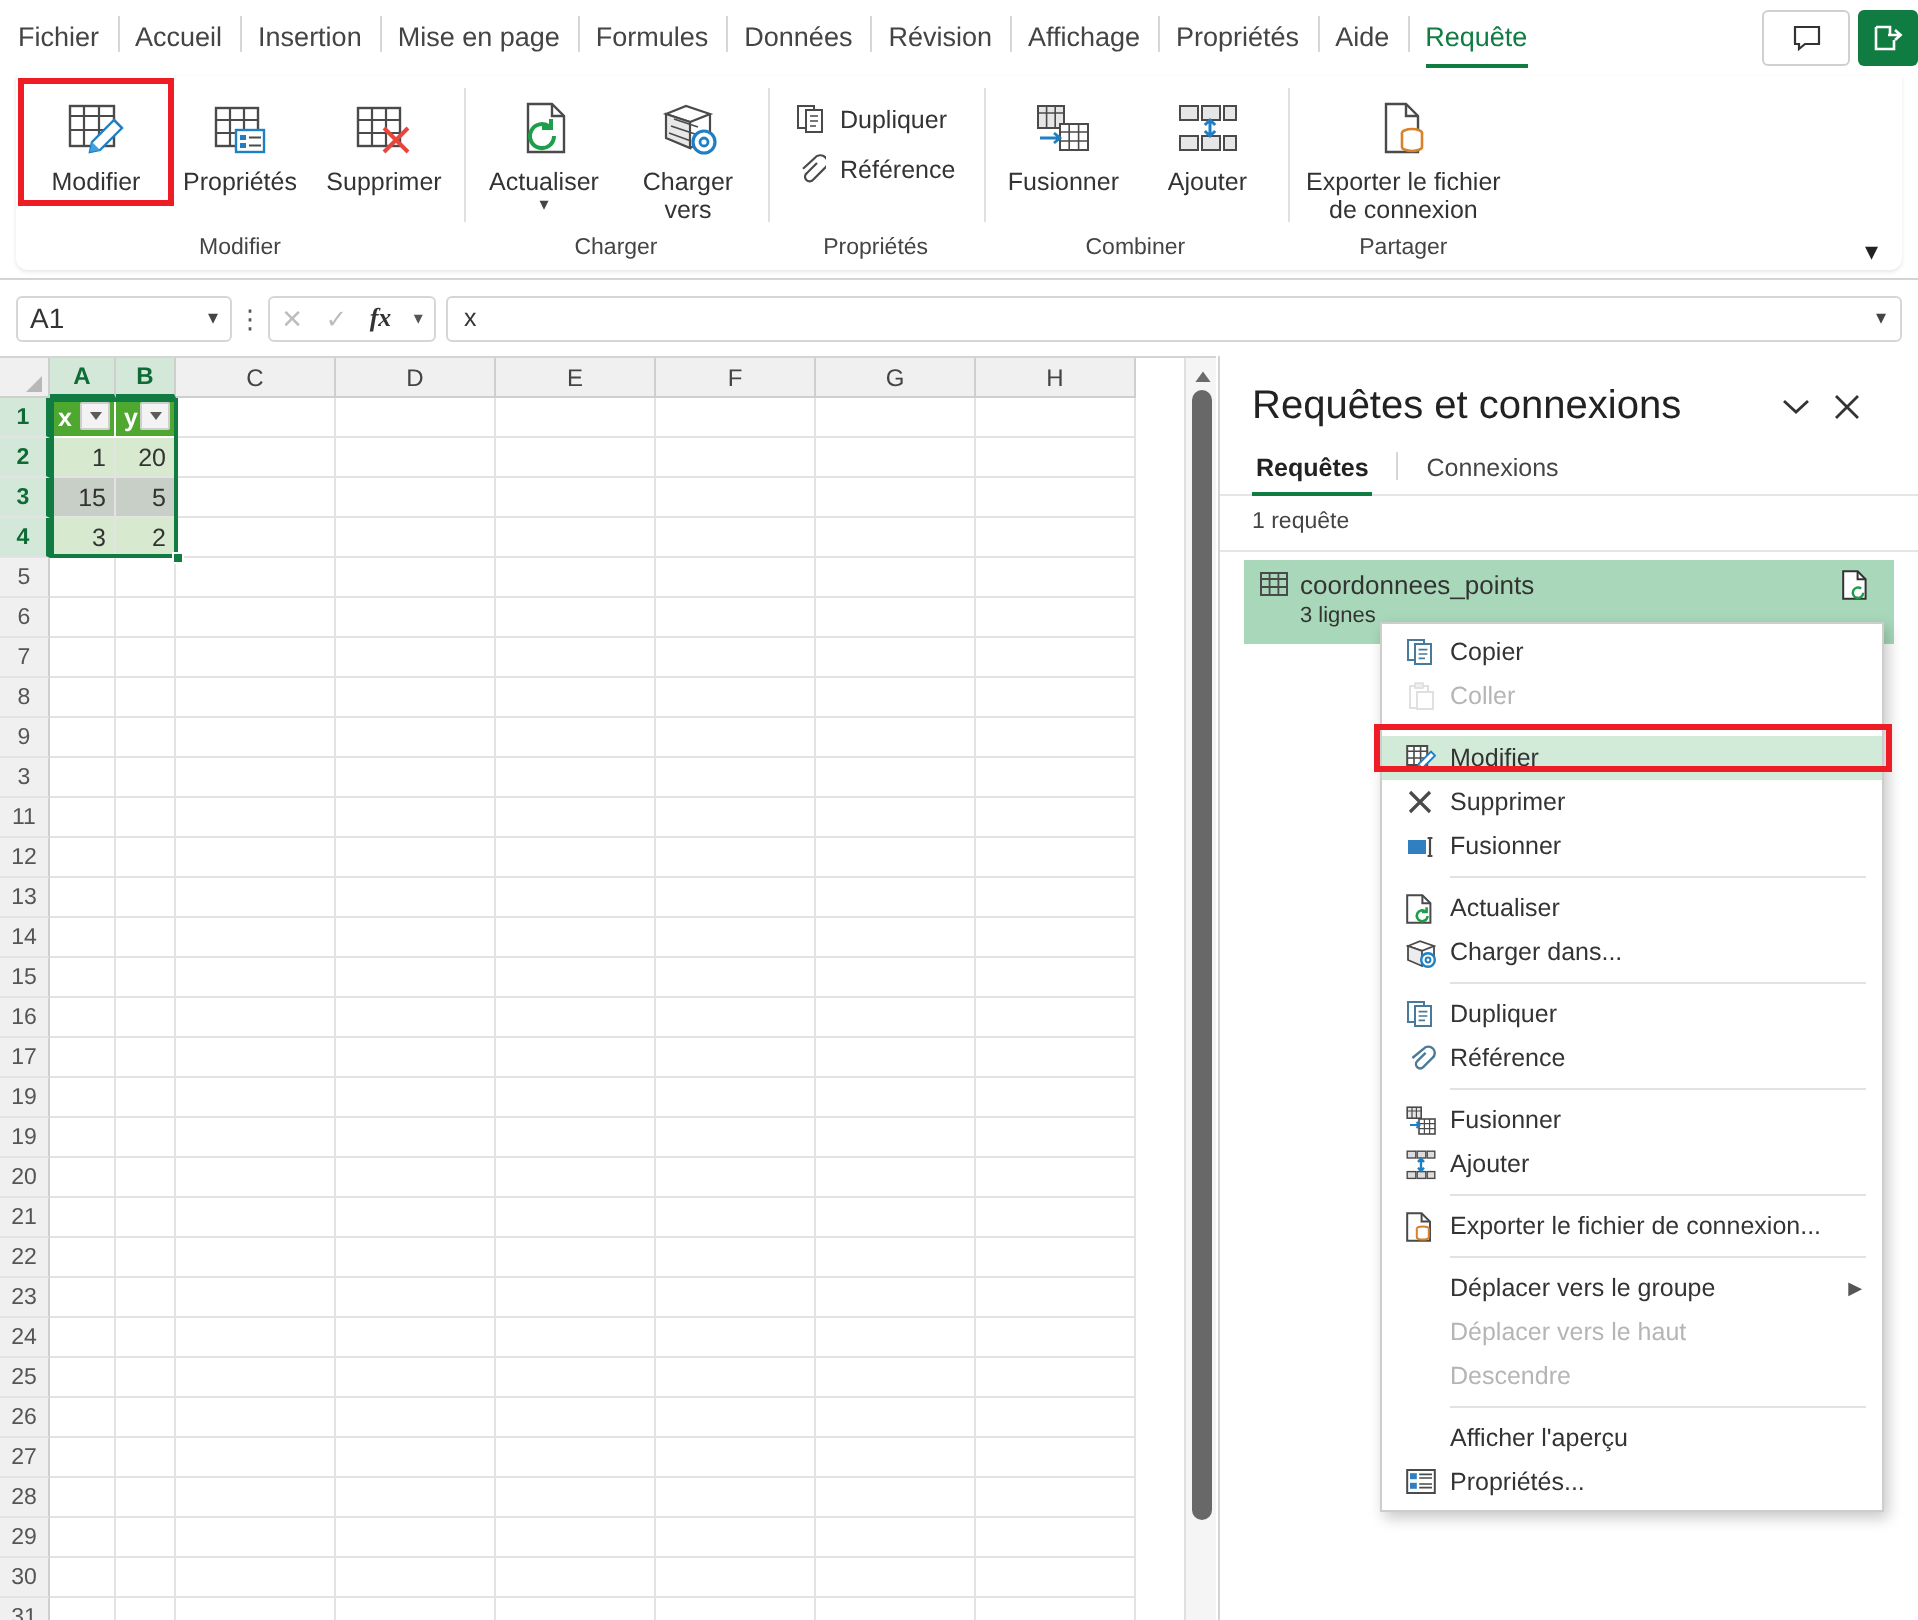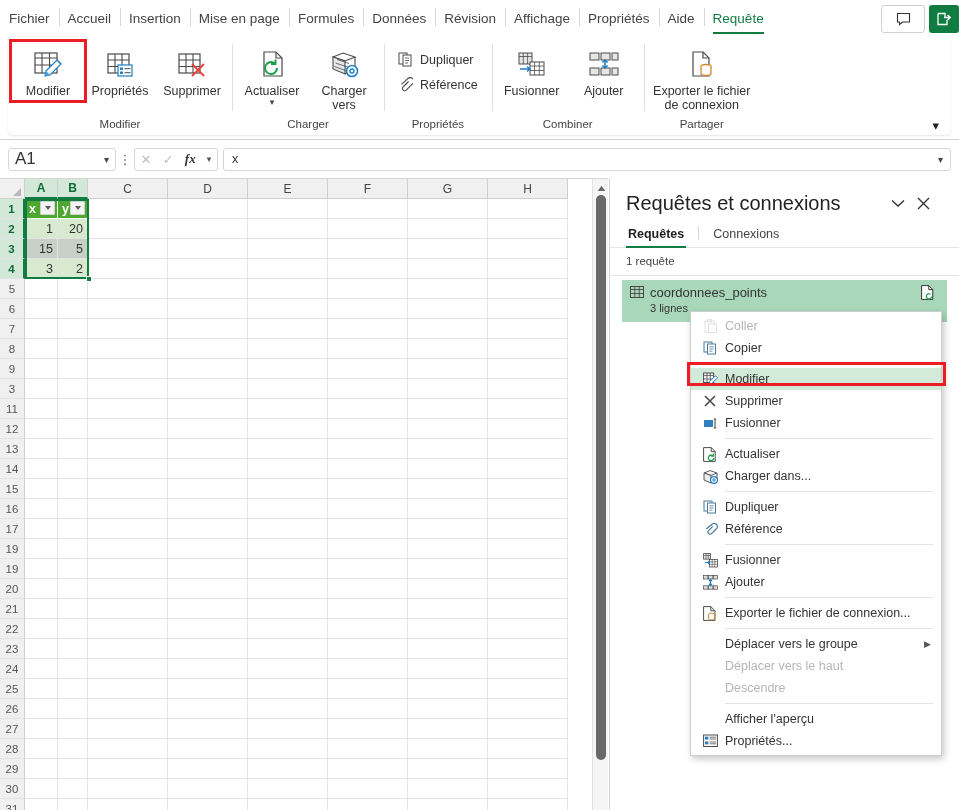--- a/index.html
+++ b/index.html
@@ -86,21 +86,21 @@
 
   
   .formulabar {
     position: absolute; left: 0; top: 141px; width: 959px; height: 36px;
     background: #ffffff; display: flex; align-items: center; padding: 0 8px;
   }
   .namebox {
     width: 108px; height: 23px; border: 1px solid #d6d6d6; border-radius: 3px;
     display: flex; align-items: center; padding: 0 6px; background: #fff;
   }
-  .namebox .t { font-size: 17px; color: #333; flex: 1 1 auto; }
+  .namebox .t { font-size: 14px; color: #333; flex: 1 1 auto; }
   .dots { width: 18px; text-align: center; font-size: 13px; color: #555; letter-spacing: 0; }
   .fxgroup {
     width: 84px; height: 23px; border: 1px solid #d6d6d6; border-radius: 3px;
     display: flex; align-items: center; justify-content: space-around; background: #fff;
   }
   .fxgroup .g { font-size: 13px; color: #bdbdbd; }
   .fxgroup .fx { font-size: 13px; color: #333; font-family: "Liberation Serif", serif; font-style: italic; font-weight: bold; }
   .fxbar {
     flex: 1 1 auto; height: 23px; margin-left: 5px; border: 1px solid #d6d6d6;
     border-radius: 3px; background: #fff; display: flex; align-items: center;
@@ -943,39 +943,39 @@
         <svg width="13" height="15" viewBox="0 0 13 15">
           <path d="M.6 .6h7.2l4 4v9.8H.6z" fill="#fff" stroke="#333" stroke-width="1"></path>
           <path d="M7.8 .6v4h4" fill="none" stroke="#333" stroke-width="1"></path>
           <path d="M10.6 11.4a2.6 2.6 0 1 1-1-2.1" fill="none" stroke="#1e9e4a" stroke-width="1.2"></path>
         </svg>
       </span>
     </div>
   </div>
 
   <div class="ctxmenu" id="ctxmenu">
+      <div class="mi">
+        <span class="mi-ico">
+          <svg width="14" height="14" viewBox="0 0 14 14">
+            <rect x="1" y="1" width="8" height="10" fill="#fff" stroke="#4a7a9b" stroke-width="1"></rect>
+            <rect x="4.5" y="3" width="8" height="10" fill="#fff" stroke="#4a7a9b" stroke-width="1"></rect>
+            <path d="M6.3 5.8h4.4M6.3 8h4.4M6.3 10.2h3.2" stroke="#4a7a9b" stroke-width=".8"></path>
+          </svg>
+        </span>
+        <span class="mi-lbl">Copier</span>
+      </div>
       <div class="mi disabled">
         <span class="mi-ico" style="opacity: 0.45;">
           <svg width="14" height="14" viewBox="0 0 14 14">
             <rect x="2" y="2" width="9" height="11" fill="#fff" stroke="#bbb" stroke-width="1"></rect>
             <rect x="4.5" y="0.6" width="4" height="2.4" fill="#ddd" stroke="#bbb" stroke-width=".9"></rect>
             <rect x="5.5" y="5" width="8" height="8.5" fill="#fff" stroke="#bbb" stroke-width="1"></rect>
           </svg>
         </span>
         <span class="mi-lbl">Coller</span>
-      </div>
-      <div class="mi">
-        <span class="mi-ico">
-          <svg width="14" height="14" viewBox="0 0 14 14">
-            <rect x="1" y="1" width="8" height="10" fill="#fff" stroke="#4a7a9b" stroke-width="1"></rect>
-            <rect x="4.5" y="3" width="8" height="10" fill="#fff" stroke="#4a7a9b" stroke-width="1"></rect>
-            <path d="M6.3 5.8h4.4M6.3 8h4.4M6.3 10.2h3.2" stroke="#4a7a9b" stroke-width=".8"></path>
-          </svg>
-        </span>
-        <span class="mi-lbl">Copier</span>
       </div>
       <div class="msep"></div>
       <div class="mi highlight">
         <span class="mi-ico">
           <svg width="15" height="14" viewBox="0 0 15 14">
             <rect x=".6" y="1" width="10" height="9.5" fill="#fff" stroke="#4a4a4a" stroke-width="1"></rect>
             <path d="M.6 3.6h10M.6 7h10M4 1v9.5M7.3 1v9.5" stroke="#4a4a4a" stroke-width=".8"></path>
             <path d="M6.5 9.8l6-6 2 2-6 6-2.6.6z" fill="#fff" stroke="#1f7fc4" stroke-width="1"></path>
             <path d="M6.5 9.8l-.6 2.6 2.6-.6z" fill="#3f9fe0"></path>
           </svg>

